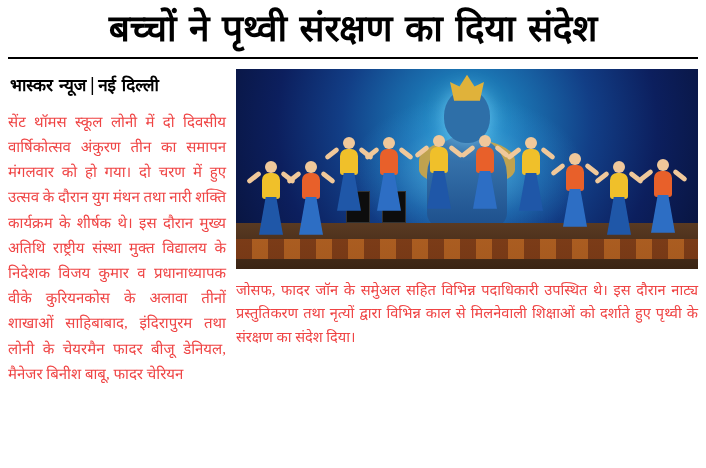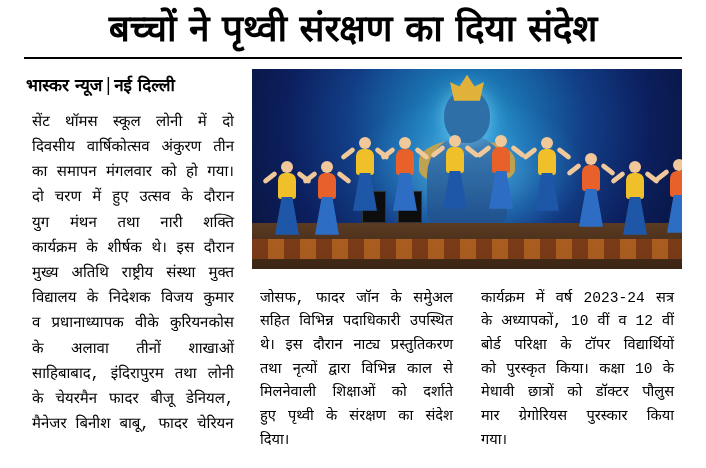--- a/index.html
+++ b/index.html
@@ -12,21 +12,21 @@
     background: #ffffff;
     font-family: "Liberation Serif", "DejaVu Serif", serif;
     color: #000000;
     overflow: hidden;
   }
   .page {
     position: relative;
     width: 706px;
     height: 332px;
     box-sizing: border-box;
-    padding: 0 24px;
+    padding: 0 8px;
   }
 
   
   .headline {
     font-family: "DejaVu Sans", "Liberation Sans", sans-serif;
     font-weight: bold;
     font-size: 37px;
     line-height: 1.05;
     text-align: center;
     letter-spacing: -0.2px;
@@ -64,27 +64,27 @@
     font-size: 17px;
     margin: 4px 0 14px 2px;
     white-space: nowrap;
   }
   .byline .sep {
     font-weight: normal;
     margin: 0 3px;
   }
 
   .para {
-    font-family: Liberation Mono, monospace;
+    font-family: Liberation Serif, serif;
     font-size: 14.6px;
     line-height: 1.62;
     text-align: justify;
     text-justify: inter-word;
-    margin: 8px;
-    color: #000000;
+    margin: 0;
+    color: #ef4444;
   }
   .col-left .para {
     font-size: 15px;
     line-height: 1.68;
   }
 
   
   .photo {
     position: relative;
     width: 100%;
@@ -338,20 +338,17 @@
           <div class="d-head"></div>
           <div class="d-top"></div>
           <div class="d-skirt"></div>
         </div>
       </div>
 
       <div class="two-col">
         <div class="c">
           <p class="para">जोसफ, फादर जॉन के समेुअल सहित विभिन्न पदाधिकारी उपस्थित थे। इस दौरान नाट्य प्रस्तुतिकरण तथा नृत्यों द्वारा विभिन्न काल से मिलनेवाली शिक्षाओं को दर्शाते हुए पृथ्वी के संरक्षण का संदेश दिया।</p>
         </div>
-        <div class="c">
-          <p class="para">कार्यक्रम में वर्ष 2023-24 सत्र के अध्यापकों, 10 वीं व 12 वीं बोर्ड परिक्षा के टॉपर विद्यार्थियों को पुरस्कृत किया। कक्षा 10 के मेधावी छात्रों को डॉक्टर पौलुस मार ग्रेगोरियस पुरस्कार किया गया।</p>
-        </div>
       </div>
 
     </div>
   </div>
 </div>
 
 </body></html>

